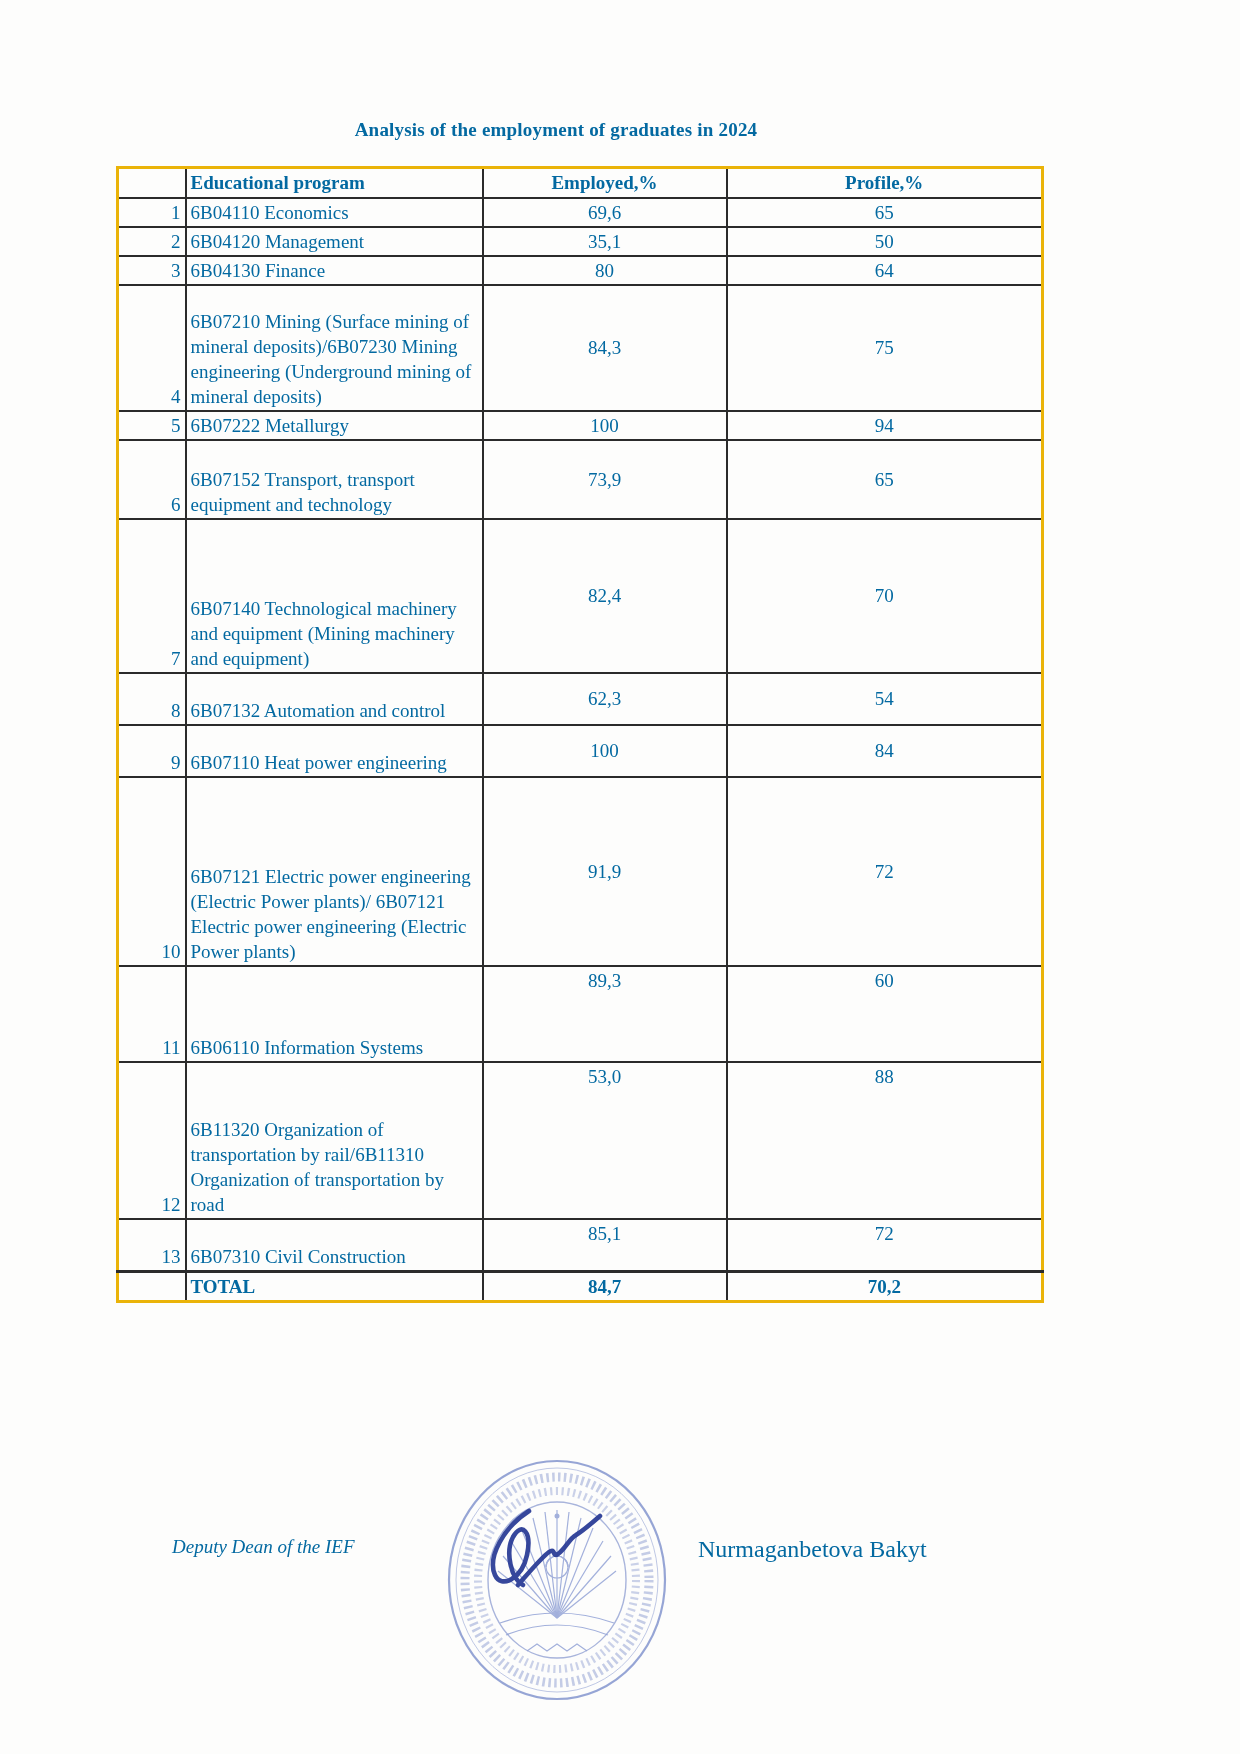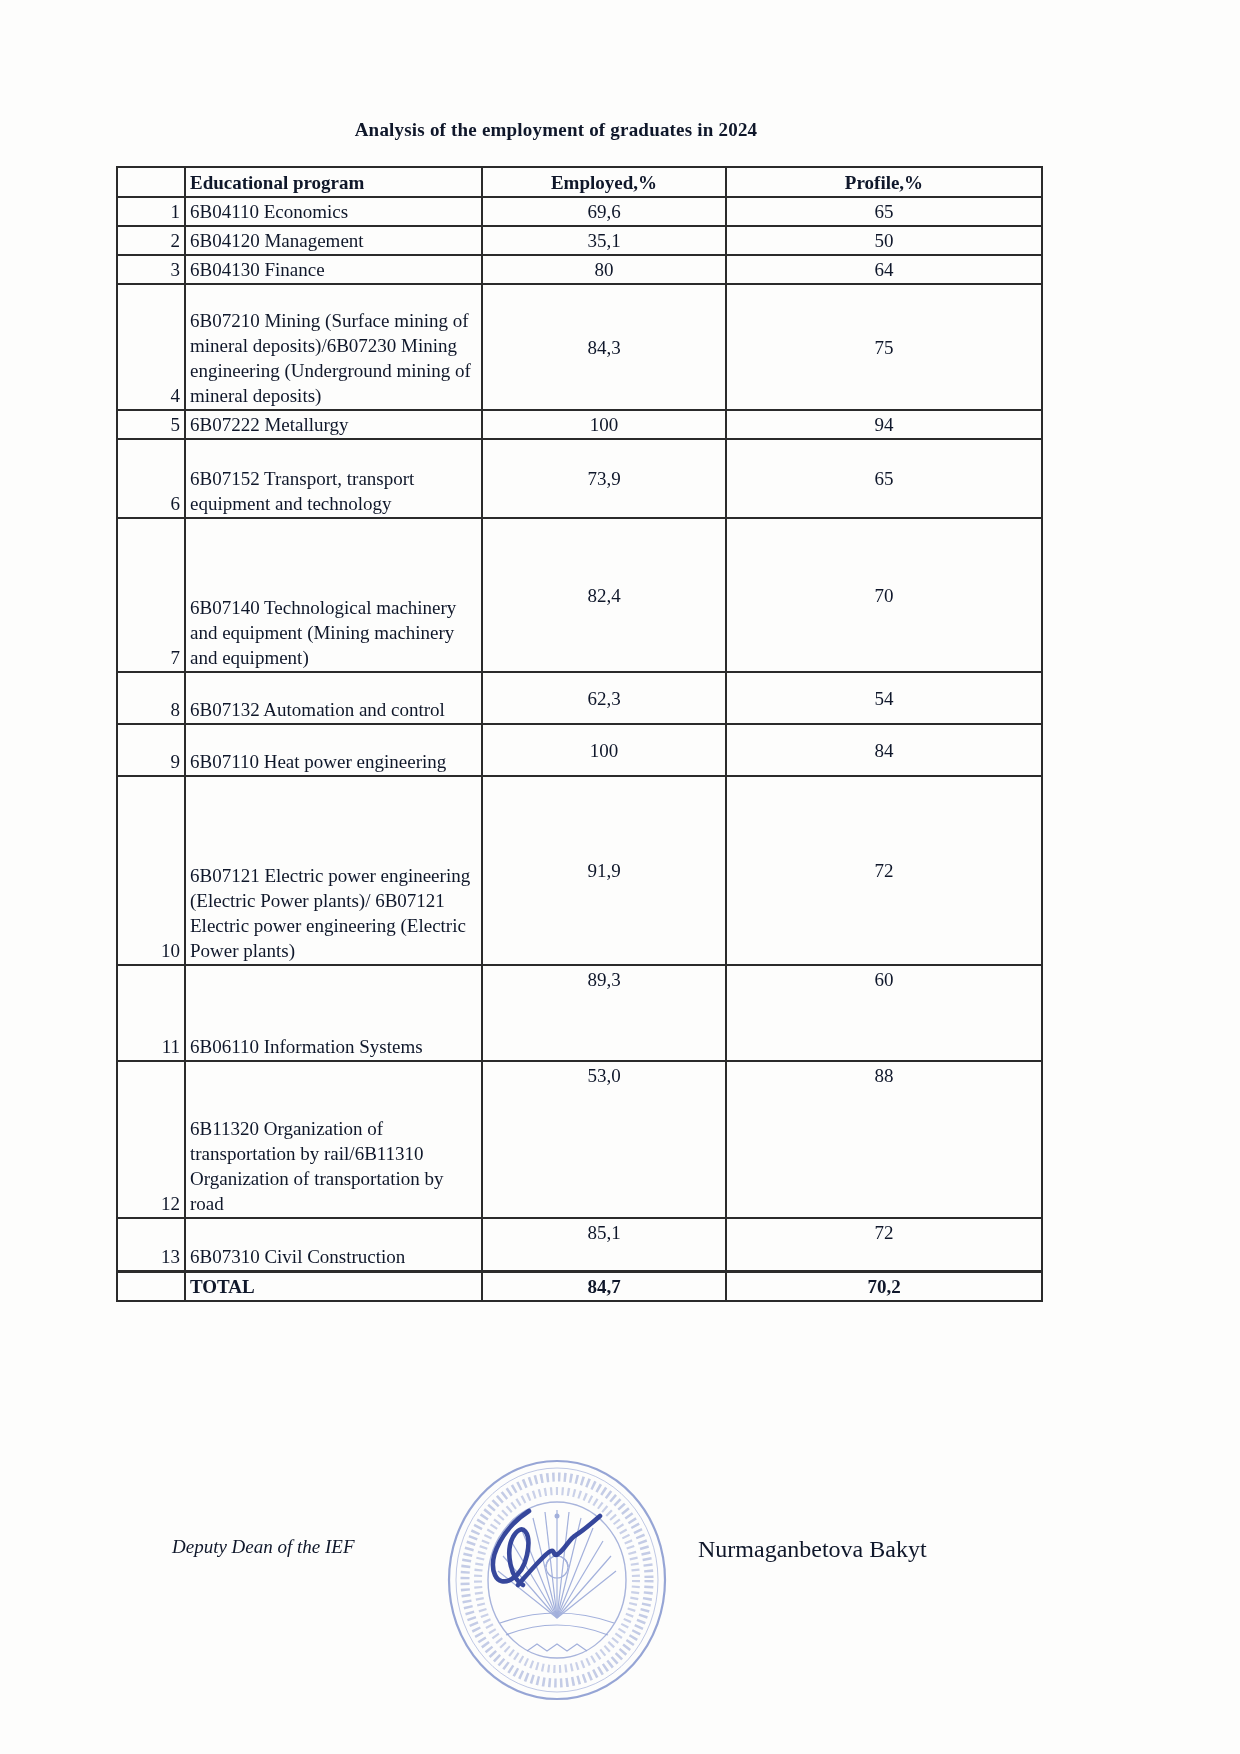--- a/index.html
+++ b/index.html
@@ -1,31 +1,31 @@
 <!DOCTYPE html>
 <html><head>
 <meta charset="utf-8">
 <style>
   html,body{margin:0;padding:0;background:#ffffff;}
   .page{
     position:relative;
     width:1240px;height:1754px;
     background:#fdfdfc;
     font-family:"Liberation Serif", serif;
-    color:#0f172a;
+    color:#0369a1;
     overflow:hidden;
   }
   .doc-title{
     position:absolute;top:119px;left:116px;width:880px;
     text-align:center;font-size:19px;font-weight:bold;letter-spacing:.2px;
   }
   table.data{
     position:absolute;top:166px;left:116px;width:925px;
     border-collapse:collapse;table-layout:fixed;
-    border:1px solid #eab308;
+    border:3px solid #eab308;
   }
   table.data td{
     border:2px solid #2b2b2b;
     font-size:19px;line-height:25px;
     padding:1px 4px;
     overflow:hidden;
   }
   .num{text-align:right;vertical-align:bottom;padding-right:4px;padding-left:2px;}
   .prog{vertical-align:bottom;text-align:left;padding-left:5px;padding-right:8px;}
   .val{text-align:center;vertical-align:middle;}

